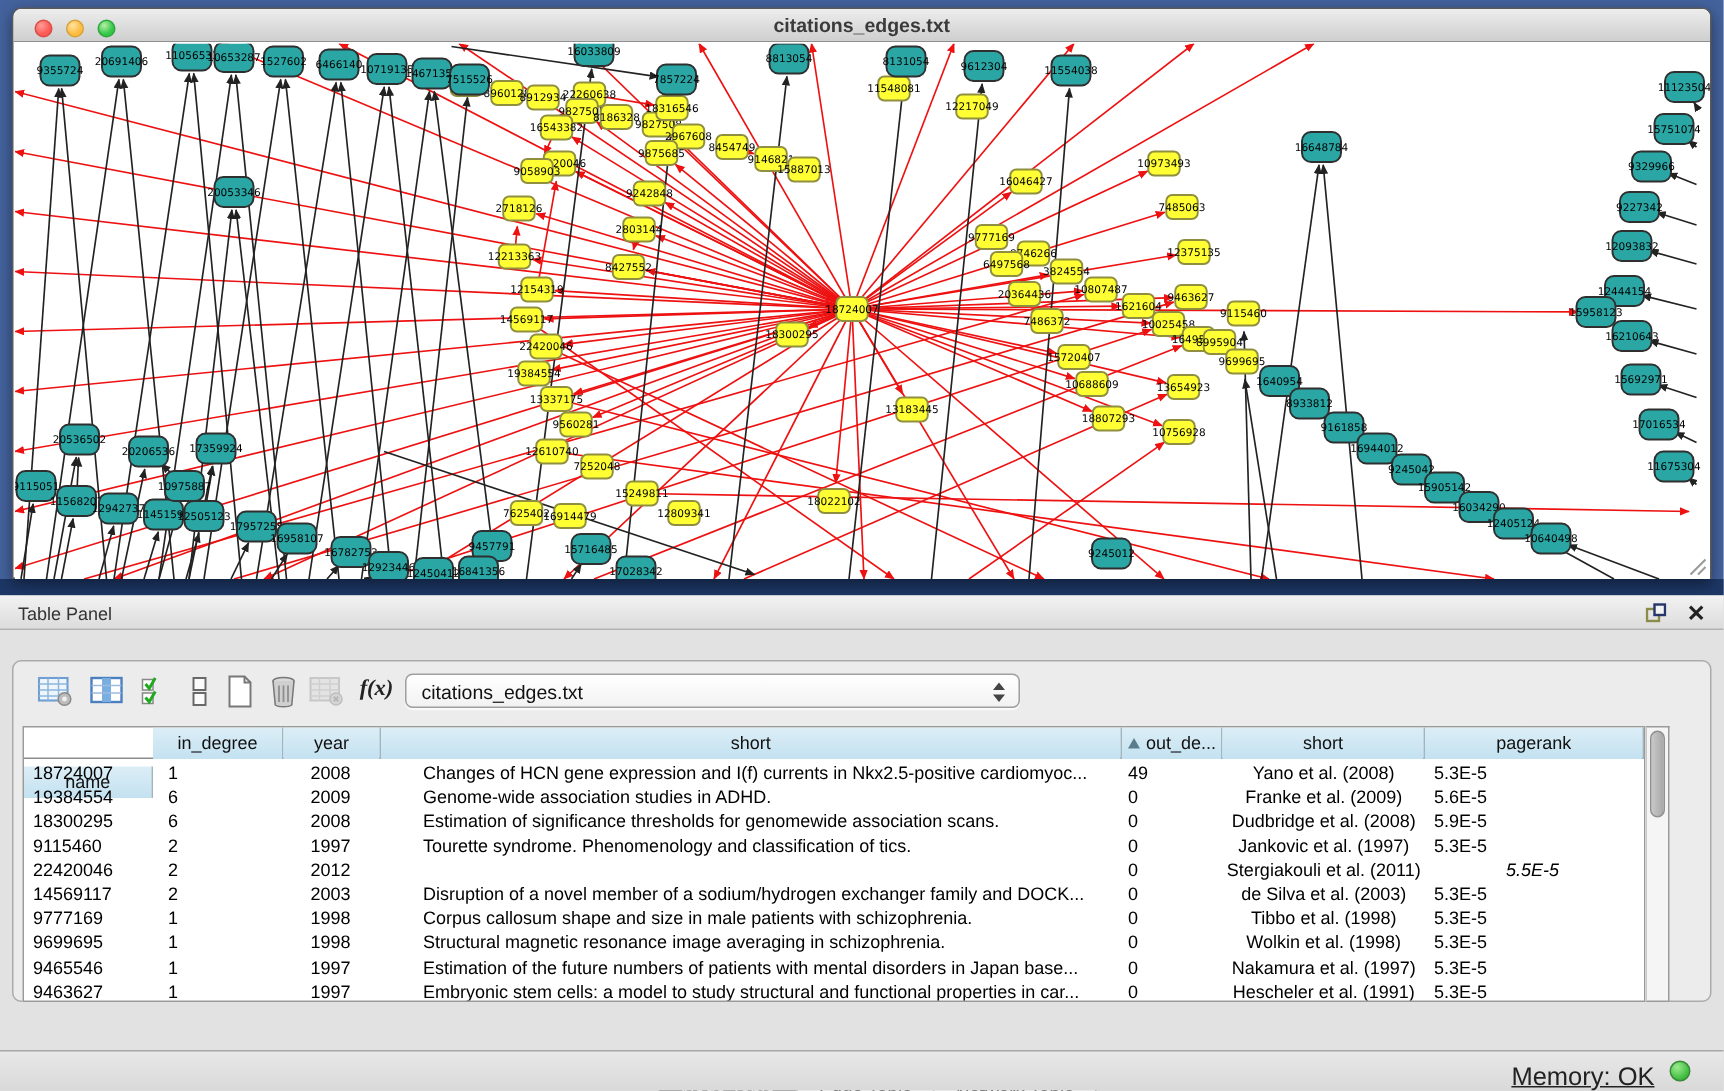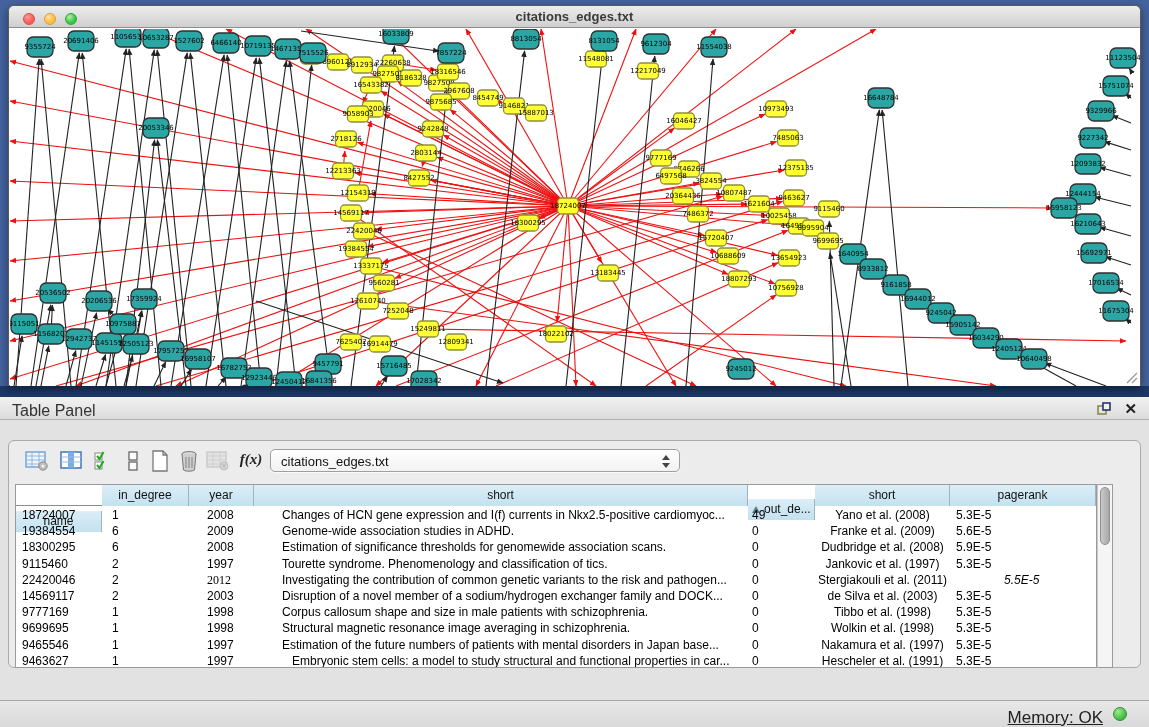--- a/index.html
+++ b/index.html
@@ -22,21 +22,21 @@
   #btn-min-w   { left:35px; background:radial-gradient(circle at 35% 30%, #ffe3a0, #fdbc40 60%); border:1px solid #d8a134; }
   #btn-zoom-w  { left:56px; background:radial-gradient(circle at 35% 30%, #b8efa5, #34c749 60%); border:1px solid #2ca73d; }
   #netcanvas { position:absolute; left:1px; top:23px; width:1130px; height:357px; background:#ffffff; overflow:hidden; }
   #graph-svg { position:absolute; left:0; top:0; }
   #resize-grip { position:absolute; right:2px; bottom:2px; width:14px; height:14px; }
 
   
   #table-panel { position:absolute; left:0; top:397px; width:1149px; height:330px; background:#e2e2e2; }
   #panel-header { position:absolute; left:0; top:0; width:100%; height:23px;
     background:linear-gradient(#f2f2f2,#dcdcdc); border-bottom:1px solid #b2b2b2; }
-  #panel-header .ptitle { position:absolute; left:12px; top:5px; font-size:16px; color:#333; }
+  #panel-header .ptitle { position:absolute; left:12px; top:5px; font-size:12px; color:#333; }
   #float-icon { position:absolute; right:38px; top:5px; width:14px; height:14px; cursor:pointer; }
   #panel-close { position:absolute; right:12px; top:3px; font-size:15px; font-weight:bold; color:#222; cursor:pointer; }
 
   #inner-panel { position:absolute; left:8px; top:43px; width:1133px; height:228px;
     background:#ececec; border:1px solid #ababab; border-radius:6px; }
   #toolbar { position:absolute; left:6px; top:3px; height:36px; width:1100px; }
   .tb-btn { position:absolute; top:3px; width:28px; height:28px; cursor:pointer; border-radius:4px; }
   .tb-btn svg { position:absolute; left:2px; top:3px; }
   #fx-label { font-style:italic; font-family:"Liberation Serif", serif; font-weight:bold;
     font-size:15px; color:#222; top:7px; text-align:center; }
@@ -808,21 +808,21 @@
         </span>
       </div>
     </div>
 
     <div id="data-table">
       <div id="thead">
           <div class="th" style="left: 0px; width: 86px; margin-top: 26px;">name</div>
           <div class="th" style="left: 86px; width: 87px;">in_degree</div>
           <div class="th" style="left: 173px; width: 65px;">year</div>
           <div class="th" style="left: 238px; width: 494px;">short</div>
-          <div class="th left" style="left: 732px; width: 67px; margin-top: 14px;"><span class="sort-tri"></span>out_de...</div>
+          <div class="th left" style="left: 732px; width: 67px;"><span class="sort-tri"></span>out_de...</div>
           <div class="th" style="left: 799px; width: 135px;">short</div>
           <div class="th" style="left: 934px; width: 146px;">pagerank</div>
         </div>
       <div id="tbody">
           <div class="tr" style="top: 0px;">
             <div class="td" style="left: 6px; width: 78px;">18724007</div>
             <div class="td" style="left: 96px; width: 75px;">1</div>
             <div class="td" style="left: 191px; width: 45px;">2008</div>
             <div class="td" style="left: 266px; width: 464px;">Changes of HCN gene expression and I(f) currents in Nkx2.5-positive cardiomyoc...</div>
             <div class="td" style="left: 736px; width: 61px;">49</div>
@@ -852,22 +852,21 @@
             <div class="td" style="left: 96px; width: 75px;">2</div>
             <div class="td" style="left: 191px; width: 45px;">1997</div>
             <div class="td" style="left: 266px; width: 464px;">Tourette syndrome. Phenomenology and classification of tics.</div>
             <div class="td" style="left: 736px; width: 61px;">0</div>
             <div class="td" style="left: 799px; width: 135px; text-align: center;">Jankovic et al. (1997)</div>
             <div class="td" style="left: 940px; width: 138px;">5.3E-5</div>
           </div>
           <div class="tr" style="top: 64.8px;">
             <div class="td" style="left: 6px; width: 78px;">22420046</div>
             <div class="td" style="left: 96px; width: 75px;">2</div>
-            <div class="td" style="left: 191px; width: 45px; font-family: Liberation Serif, serif;">2012</div>
-            <div class="td" style="left: 266px; width: 464px;">Investigating the contribution of common genetic variants to the risk and pathogen...</div>
+            <div class="td" style="left: 191px; width: 45px;">2012</div>
             <div class="td" style="left: 736px; width: 61px;">0</div>
             <div class="td" style="left: 799px; width: 135px; text-align: center;">Stergiakouli et al. (2011)</div>
             <div class="td" style="left: 988px; width: 138px; font-style: italic;">5.5E-5</div>
           </div>
           <div class="tr" style="top: 81px;">
             <div class="td" style="left: 6px; width: 78px;">14569117</div>
             <div class="td" style="left: 96px; width: 75px;">2</div>
             <div class="td" style="left: 191px; width: 45px;">2003</div>
             <div class="td" style="left: 266px; width: 464px;">Disruption of a novel member of a sodium/hydrogen exchanger family and DOCK...</div>
             <div class="td" style="left: 736px; width: 61px;">0</div>
@@ -898,21 +897,21 @@
             <div class="td" style="left: 191px; width: 45px;">1997</div>
             <div class="td" style="left: 266px; width: 464px;">Estimation of the future numbers of patients with mental disorders in Japan base...</div>
             <div class="td" style="left: 736px; width: 61px;">0</div>
             <div class="td" style="left: 799px; width: 135px; text-align: center;">Nakamura et al. (1997)</div>
             <div class="td" style="left: 940px; width: 138px;">5.3E-5</div>
           </div>
           <div class="tr" style="top: 145.8px;">
             <div class="td" style="left: 6px; width: 78px;">9463627</div>
             <div class="td" style="left: 96px; width: 75px;">1</div>
             <div class="td" style="left: 191px; width: 45px;">1997</div>
-            <div class="td" style="left: 276px; width: 464px;">Embryonic stem cells: a model to study structural and functional properties in car...</div>
+            <div class="td" style="left: 266px; width: 464px;">Embryonic stem cells: a model to study structural and functional properties in car...</div>
             <div class="td" style="left: 736px; width: 61px;">0</div>
             <div class="td" style="left: 799px; width: 135px; text-align: center;">Hescheler et al. (1991)</div>
             <div class="td" style="left: 940px; width: 138px;">5.3E-5</div>
           </div>
         </div>
     </div>
     <div id="vscroll">
       <div class="thumb"></div>
     </div>
 

